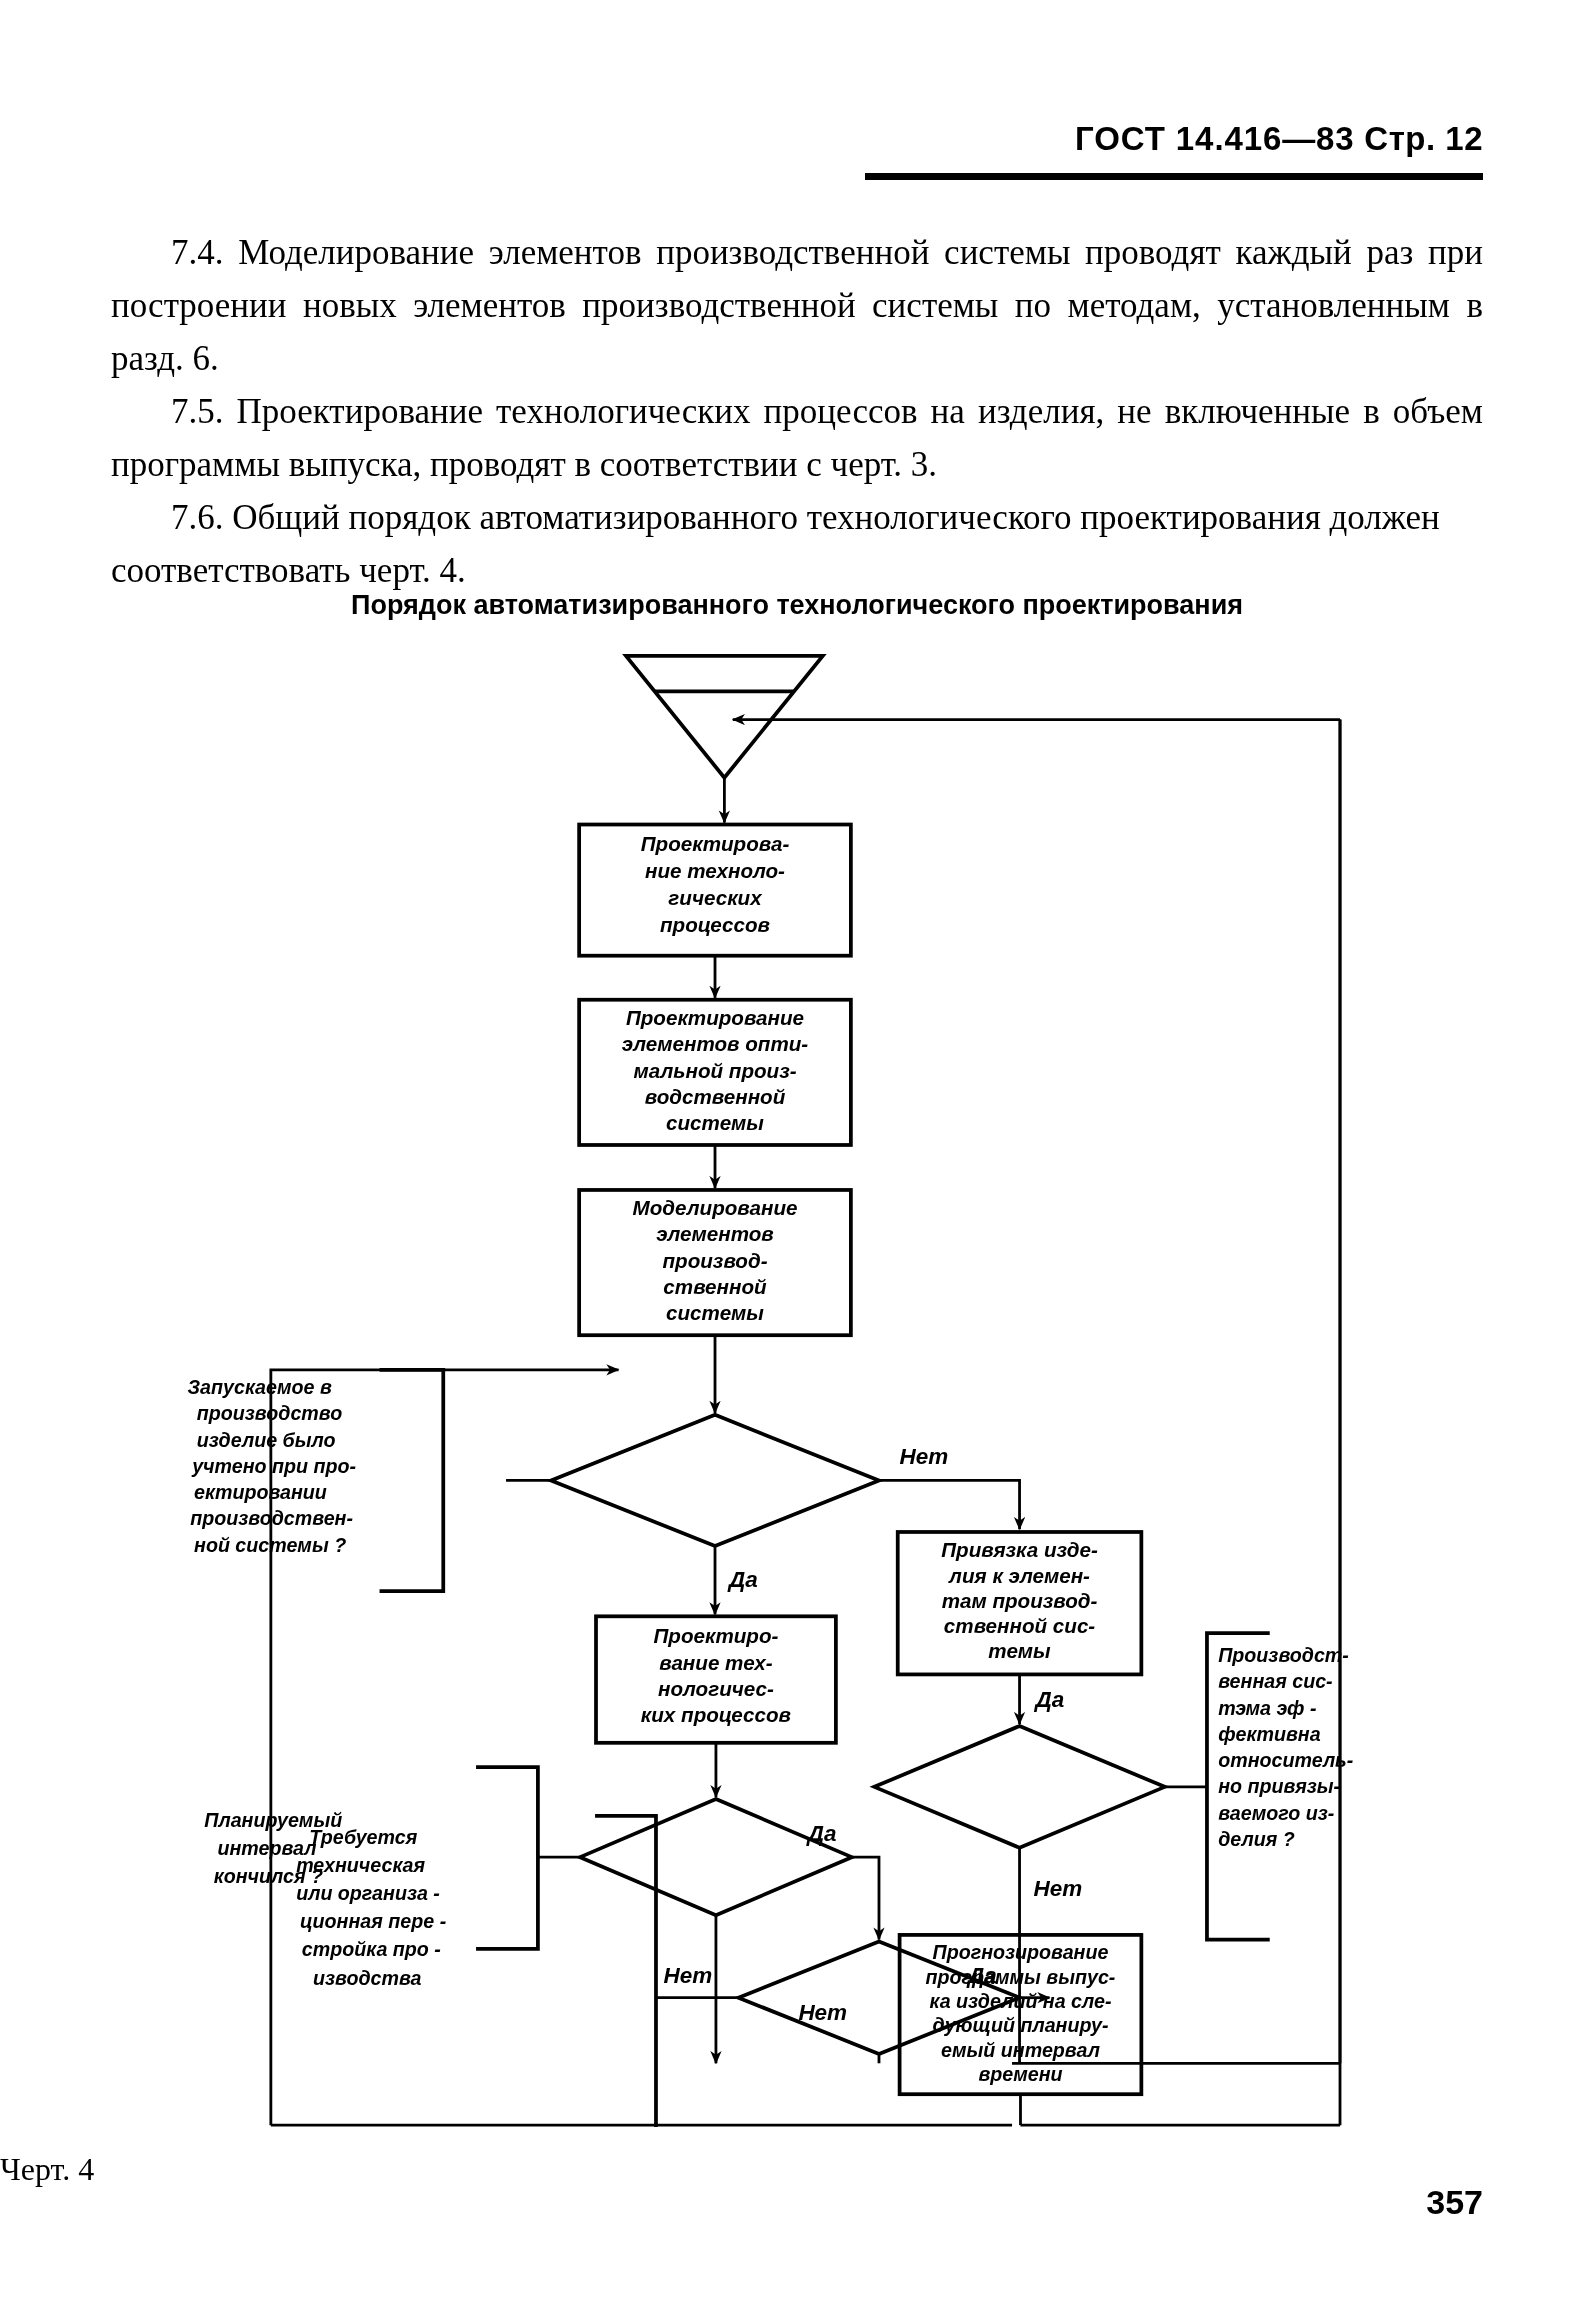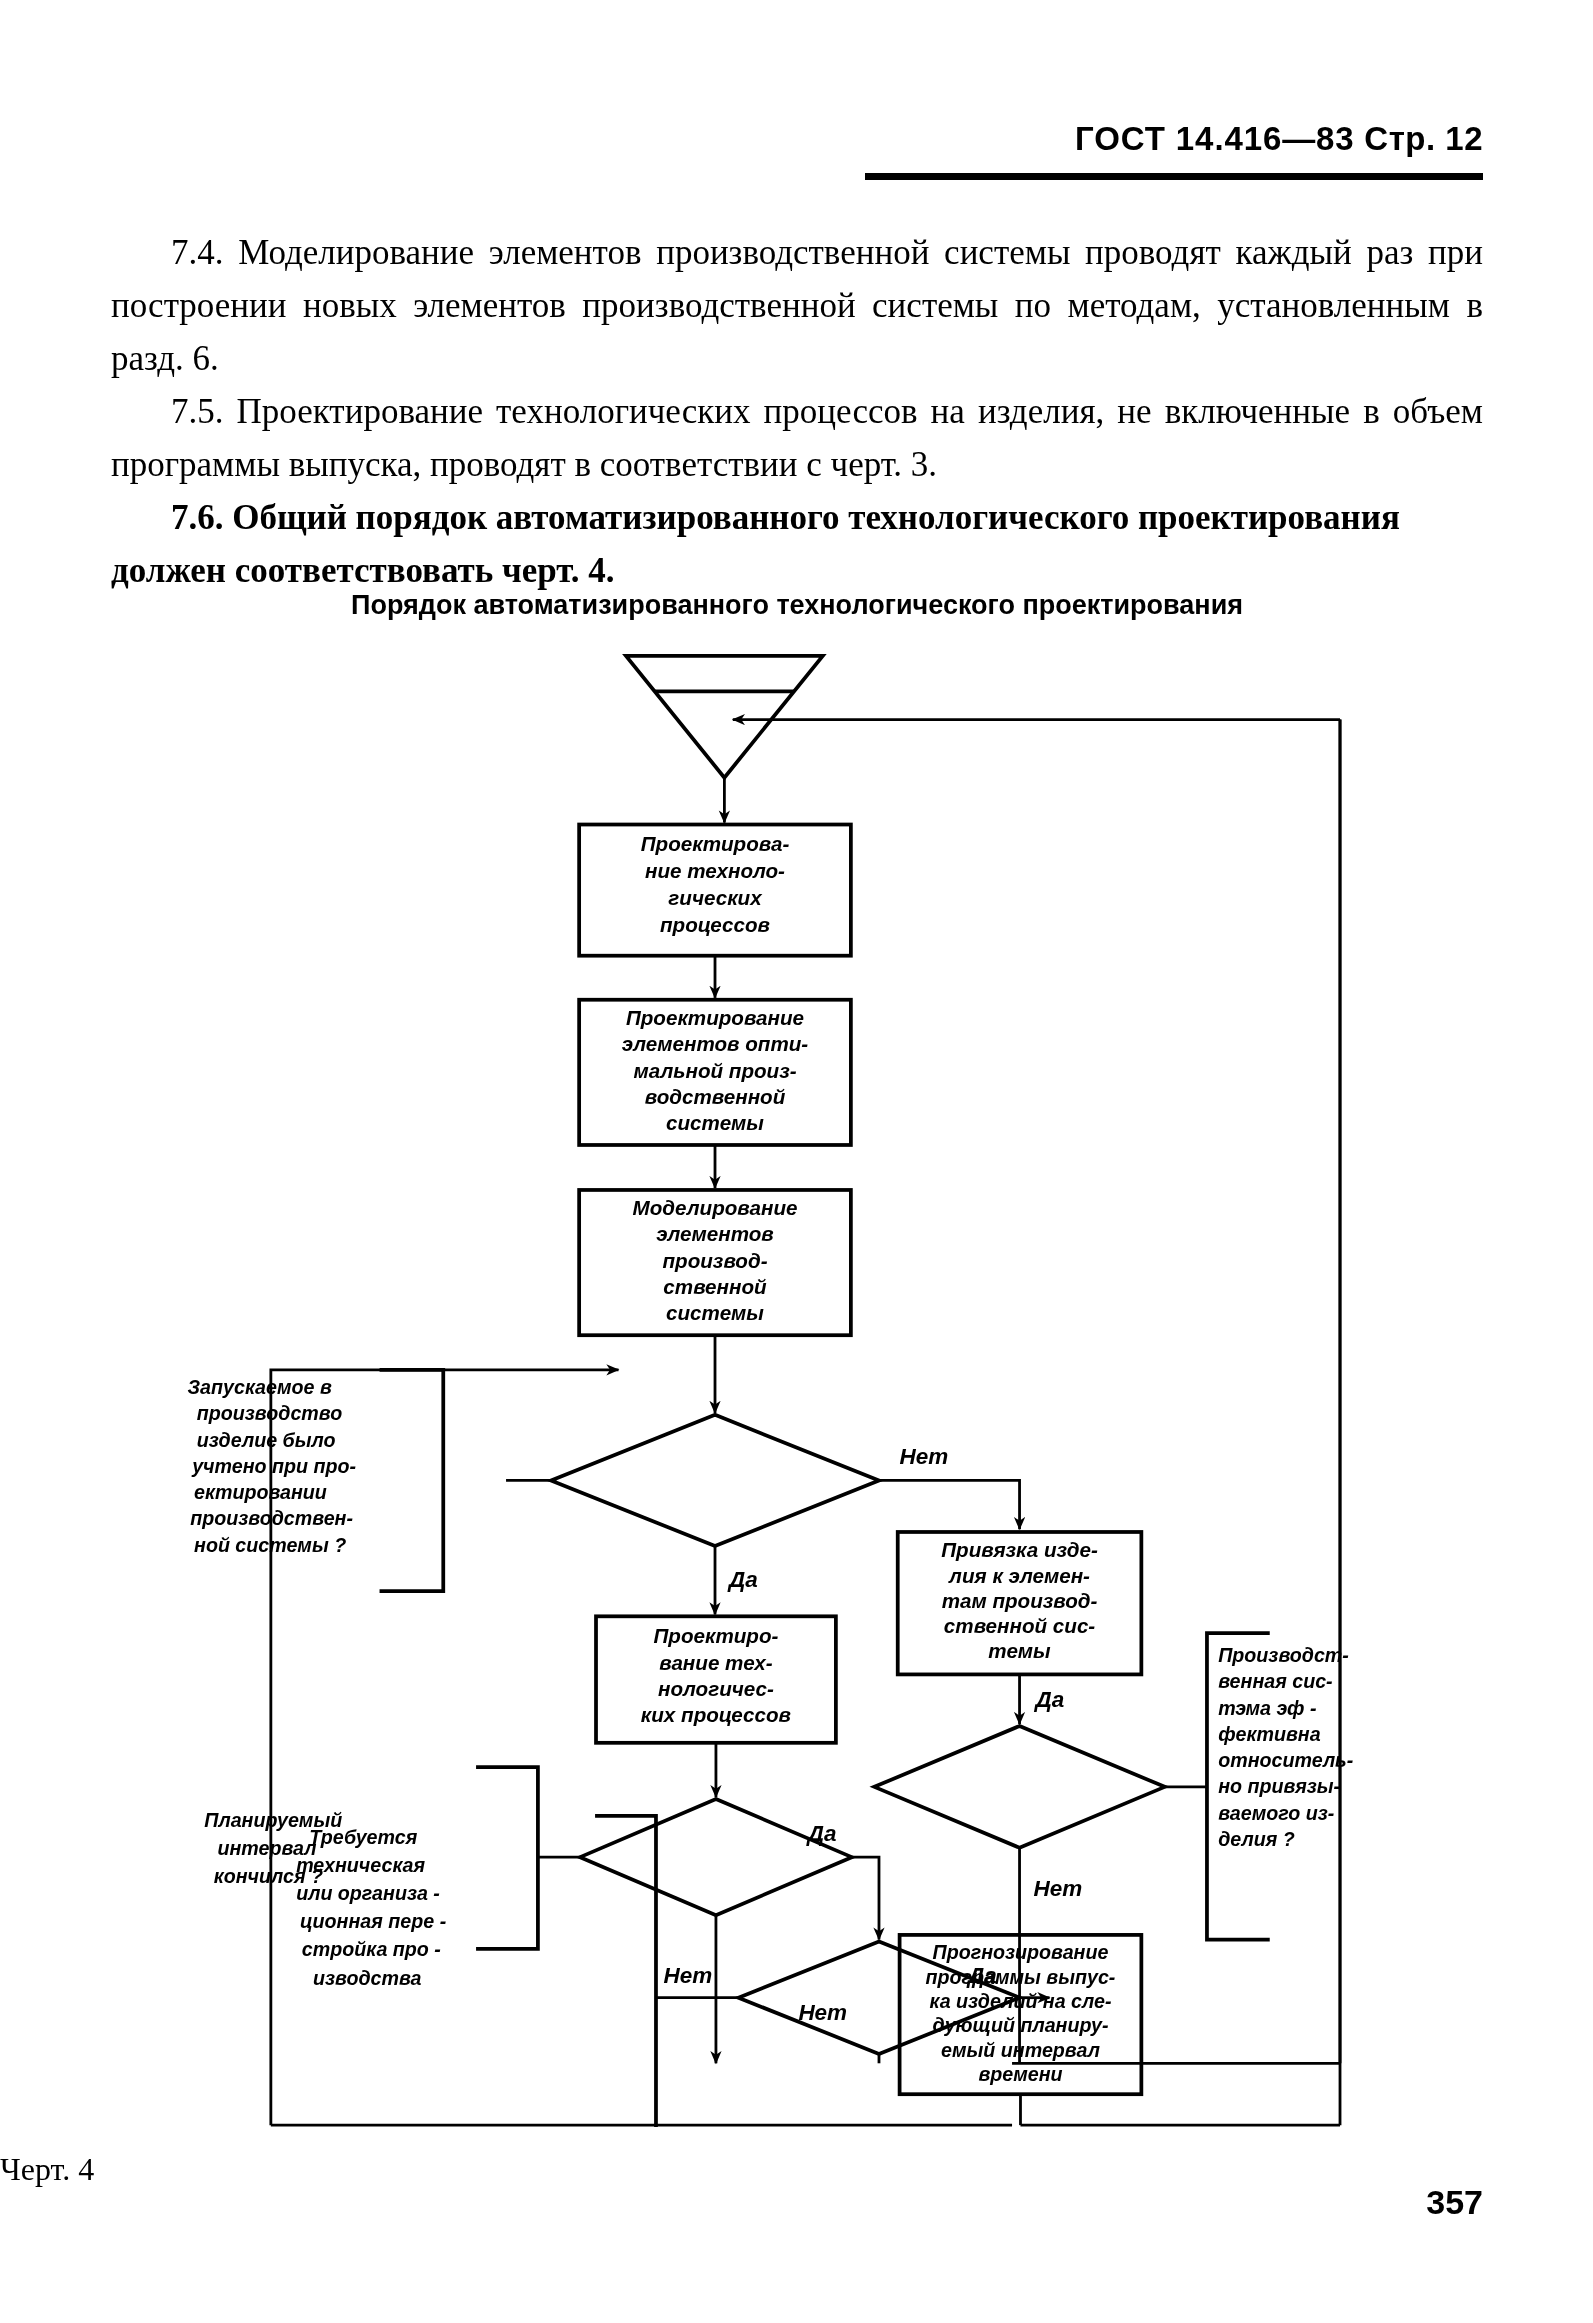--- a/index.html
+++ b/index.html
@@ -24,21 +24,21 @@
   }
 
   
   .body-text{
     position:absolute;left:111px;right:111px;top:209px;
     font-size:35px;line-height:53px;
     text-align:justify;
     margin-top:17px;
   }
   .body-text p{margin:0;text-indent:60px;}
-  .body-text p.nojust{text-align:left;font-weight:bold;}
+  .body-text p.nojust{text-align:left;}
 
   
   .fig-title{
     position:absolute;left:0;right:0;top:562px;
     text-align:center;
     font-family:"Liberation Sans",sans-serif;
     font-weight:bold;font-size:27px;margin-top:28px;
   }
 
   

